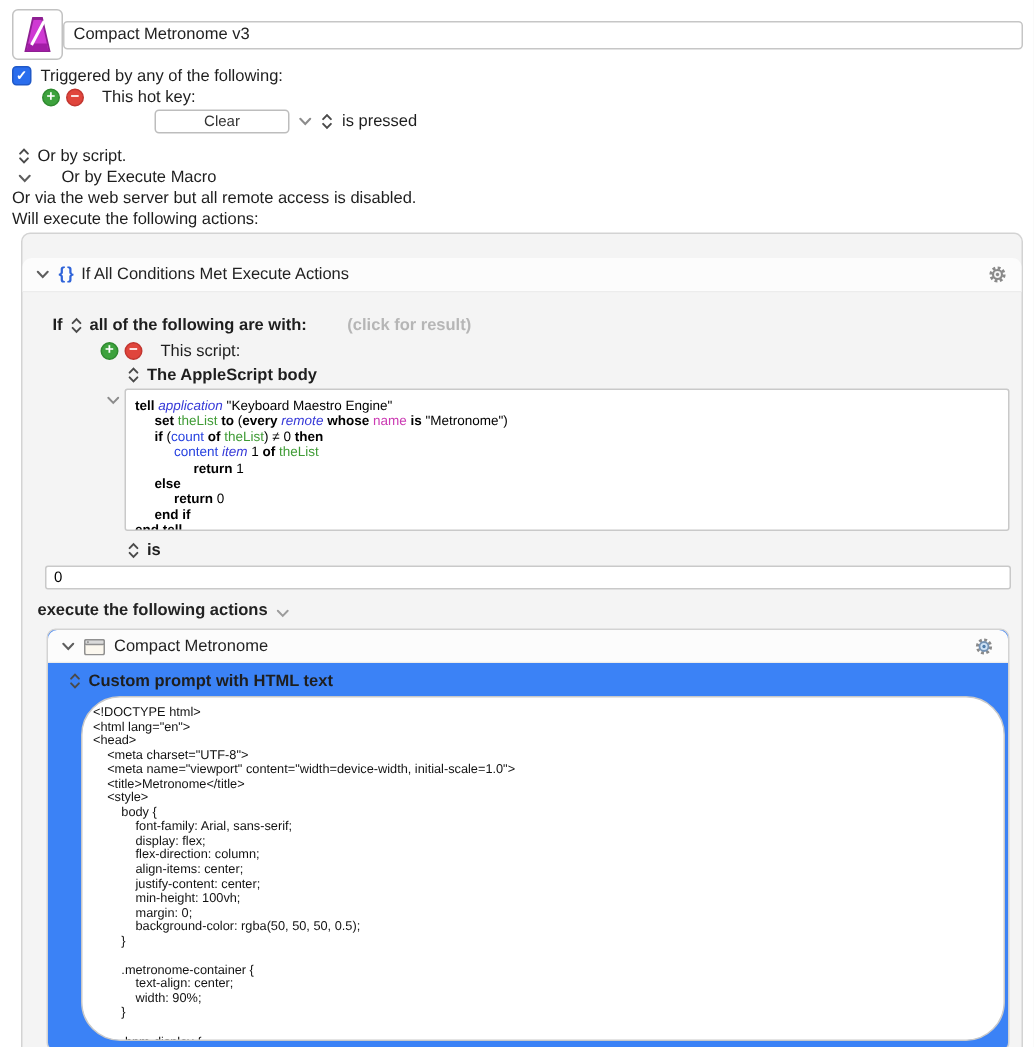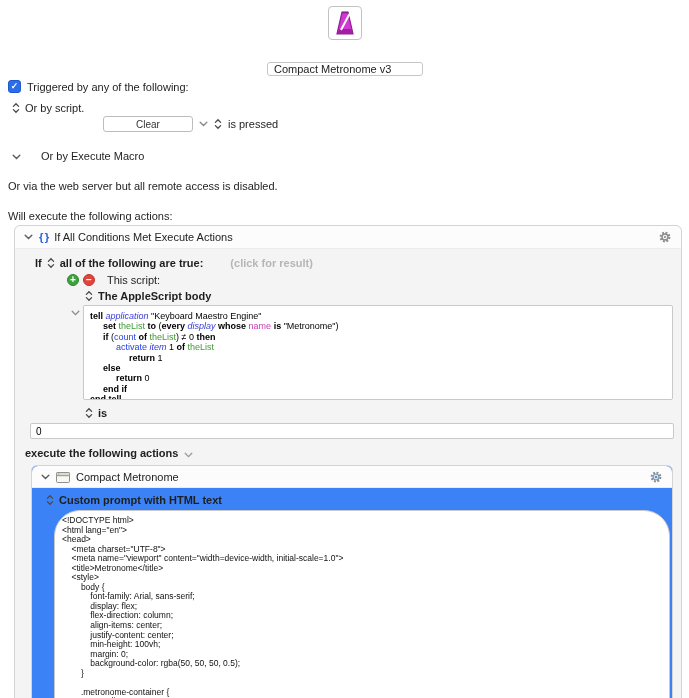--- a/index.html
+++ b/index.html
@@ -6,21 +6,21 @@
   html,body { margin:0; padding:0; }
   body {
     width: 689px; height: 698px; overflow: hidden;
     background: #fff; color: #1e1e1e;
     font-family: "Liberation Sans", sans-serif; font-size: 11px;
   }
   .page { padding: 6px 7px 0 8px; }
   .row { display: flex; align-items: center; }
 
   
-  .title-row { gap: 22px; flex-direction: column; }
+  .title-row { gap: 0; }
   .icon-btn { width:34px; height:34px; border:1px solid #c2c2c2; border-radius:4px;
     background:#fff; display:flex; align-items:center; justify-content:center; padding:0; }
   .title-field { flex:1; height:19px; border:1px solid #c6c6c6; border-radius:3px;
     padding:0 6px; font-family:"Liberation Sans",sans-serif; font-size:11px; color:#222; outline:none; }
 
   
   .checkbox { width:13px; height:13px; background:#2a6ded; border:1px solid #2059c8; border-radius:3px;
     display:inline-flex; align-items:center; justify-content:center; flex:0 0 auto; }
   .checkbox::before { content:"✓"; color:#fff; font-size:9px; font-weight:700; line-height:1; }
   .circle { width:12px; height:12px; border-radius:50%; color:#fff; display:inline-flex;
@@ -31,21 +31,21 @@
   .circle.red::before { content:"−"; margin-top:-1px; }
   .hotkey-box { width:90px; height:16px; border:1px solid #bdbdbd; border-radius:3px; background:#fff;
     text-align:center; font-size:10px; color:#333; line-height:15px; }
   .hint { color:#b6b6b6; }
   .chev, .popup-glyph { flex: 0 0 auto; display:inline-block; }
 
   
   .action-group { margin-top:3px; border:1px solid #d3d3d3; border-radius:6px; background:#f4f4f4;
     padding:0 8px 6px 8px; }
   .ag-header { display:flex; align-items:center; gap:6px; background:#fcfcfc;
-    margin:0 -8px; padding:4px 9px 4px 9px; border-bottom:1px solid #ececec; border-radius:6px 6px 0 0; }
+    margin:16px -8px; padding:4px 9px 4px 9px; border-bottom:1px solid #ececec; border-radius:6px 6px 0 0; }
   .ag-title { flex:1; color:#222; }
   .nested { margin:6px 0 0 8px; width: 642px; border:1px solid #d3d3d3; border-radius:6px;
     background:#3b82f6; padding:0 8px 6px 8px; }
   .nested .ag-header { margin:0 -8px; padding:4px 9px 3px 9px; }
   .braces-icon::before { content:"{ }"; color:#2e63d9; font-weight:700; font-size:11.5px; letter-spacing:-1px; }
 
   .if-row { margin:8px 0 0 12px; font-weight:700; display:flex; align-items:center; gap:5px; line-height:11px; }
   .pm-row { margin:5px 0 0 44px; display:flex; align-items:center; gap:4px; line-height:12px;text-align:right; }
   .sub-label { margin:4px 0 0 62px; font-weight:700; display:flex; align-items:center; gap:5px; line-height:11px; }
   .exec-row { margin:6px 0 0 2px; display:flex; align-items:flex-end; gap:6px; color:#222; line-height:12px;font-weight:bold; }
@@ -66,21 +66,21 @@
   .html-box { margin:4px 0 0 14px; width: 616px; height:230px; padding:5px 7px; overflow:hidden;border-radius:26px; }
   .pre { white-space:pre; font-size:8.5px; line-height:9.55px; color:#111; font-family:"Liberation Sans",sans-serif; }
 
   .gear { margin-left:auto; flex:0 0 auto; }
 
   
   .trigger-row { margin-top:4px; gap:6px; line-height:12px; }
   .hk-label-row { margin:2px 0 0 20px; gap:4px; line-height:12px; }
   .clear-row { margin:2px 0 0 95px; gap:6px; line-height:16px; }
   .plain-row { margin:6px 0 0 4px; gap:5px; line-height:11px; }
-  .tight { margin-top:19px;gap:20px; }
+  .tight { margin-top:3px;gap:20px; }
   .noind { margin-left:0; }
 </style>
 </head>
 <body>
 
 <div class="page">
 
   <div class="row title-row">
     <button class="icon-btn">
       <svg width="26" height="26" viewBox="0 0 26 26">
@@ -91,39 +91,44 @@
       </svg>
     </button>
     <input class="title-field" value="Compact Metronome v3" style="">
   </div>
 
   <div class="row trigger-row">
     <span class="checkbox"></span>
     <span>Triggered by any of the following:</span>
   </div>
 
+  <div class="row hk-label-row">
+    <span class="circle green"></span>
+    <span class="circle red"></span>
+    <span style="margin-left:8px">This hot key:</span>
+  </div>
+
+  <div class="row clear-row">
+    <span class="hotkey-box">Clear</span>
+    <svg class="chev" width="9" height="8" viewBox="0 0 9 8">
+      <path d="M1.2,2.2 L4.5,5.6 L7.8,2.2" fill="none" stroke="#8c8c8c" stroke-width="1.4" stroke-linecap="round"></path>
+    </svg>
+    <svg class="popup-glyph" width="8" height="12" viewBox="0 0 8 12">
+      <path d="M1.4,4.4 L4,1.7 L6.6,4.4" fill="none" stroke="#4a4a4a" stroke-width="1.3" stroke-linecap="round"></path>
+      <path d="M1.4,7.6 L4,10.3 L6.6,7.6" fill="none" stroke="#4a4a4a" stroke-width="1.3" stroke-linecap="round"></path>
+    </svg>
+    <span>is pressed</span>
+  </div>
 
   <div class="row plain-row" style="margin-top:9px">
     <svg class="popup-glyph" width="8" height="12" viewBox="0 0 8 12">
       <path d="M1.4,4.4 L4,1.7 L6.6,4.4" fill="none" stroke="#4a4a4a" stroke-width="1.3" stroke-linecap="round"></path>
       <path d="M1.4,7.6 L4,10.3 L6.6,7.6" fill="none" stroke="#4a4a4a" stroke-width="1.3" stroke-linecap="round"></path>
     </svg>
     <span>Or by script.</span>
-  </div>
-
-  <div class="row clear-row">
-    <span class="hotkey-box">Clear</span>
-    <svg class="chev" width="9" height="8" viewBox="0 0 9 8">
-      <path d="M1.2,2.2 L4.5,5.6 L7.8,2.2" fill="none" stroke="#8c8c8c" stroke-width="1.4" stroke-linecap="round"></path>
-    </svg>
-    <svg class="popup-glyph" width="8" height="12" viewBox="0 0 8 12">
-      <path d="M1.4,4.4 L4,1.7 L6.6,4.4" fill="none" stroke="#4a4a4a" stroke-width="1.3" stroke-linecap="round"></path>
-      <path d="M1.4,7.6 L4,10.3 L6.6,7.6" fill="none" stroke="#4a4a4a" stroke-width="1.3" stroke-linecap="round"></path>
-    </svg>
-    <span>is pressed</span>
   </div>
 
   <div class="row plain-row tight">
     <svg class="chev" width="9" height="8" viewBox="0 0 9 8">
       <path d="M1.2,2.2 L4.5,5.6 L7.8,2.2" fill="none" stroke="#5e5e5e" stroke-width="1.4" stroke-linecap="round"></path>
     </svg>
     <span>Or by Execute Macro</span>
   </div>
 
   <div class="row plain-row tight noind">
@@ -149,21 +154,21 @@
       </svg>
     </div>
 
     
     <div class="if-row">
       <span>If</span>
       <svg class="popup-glyph" width="8" height="12" viewBox="0 0 8 12">
         <path d="M1.4,4.4 L4,1.7 L6.6,4.4" fill="none" stroke="#4a4a4a" stroke-width="1.3" stroke-linecap="round"></path>
         <path d="M1.4,7.6 L4,10.3 L6.6,7.6" fill="none" stroke="#4a4a4a" stroke-width="1.3" stroke-linecap="round"></path>
       </svg>
-      <span>all of the following are true:</span>
+      <span>all of the following are with:</span>
       <span class="hint" style="margin-left:22px">(click for result)</span>
     </div>
 
     
     <div class="pm-row">
       <span class="circle green"></span>
       <span class="circle red"></span>
       <span style="margin-left:8px">This script:</span>
     </div>
 
@@ -176,23 +181,23 @@
       <span>The AppleScript body</span>
     </div>
 
     
     <div class="code-row">
       <svg class="chev" style="margin-top:4px" width="9" height="8" viewBox="0 0 9 8">
         <path d="M1.2,2.2 L4.5,5.6 L7.8,2.2" fill="none" stroke="#8c8c8c" stroke-width="1.3" stroke-linecap="round"></path>
       </svg>
       <div class="code-box as-box">
           <div class="code-line" style="padding-left: 0px;"><span class="tk-k">tell </span><span class="tk-a">application </span><span class="tk-s">"Keyboard Maestro Engine"</span></div>
-          <div class="code-line" style="padding-left: 13px;"><span class="tk-k">set </span><span class="tk-v">theList </span><span class="tk-k">to </span><span class="tk-s">(</span><span class="tk-k">every </span><span class="tk-a">display </span><span class="tk-k">whose </span><span class="tk-p">name </span><span class="tk-k">is </span><span class="tk-s">"Metronome")</span></div>
+          <div class="code-line" style="padding-left: 13px;"><span class="tk-k">set </span><span class="tk-v">theList </span><span class="tk-k">to </span><span class="tk-s">(</span><span class="tk-k">every </span><span class="tk-a">remote </span><span class="tk-k">whose </span><span class="tk-p">name </span><span class="tk-k">is </span><span class="tk-s">"Metronome")</span></div>
           <div class="code-line" style="padding-left: 13px;"><span class="tk-k">if </span><span class="tk-s">(</span><span class="tk-c">count </span><span class="tk-k">of </span><span class="tk-v">theList</span><span class="tk-s">) ≠ 0 </span><span class="tk-k">then</span></div>
-          <div class="code-line" style="padding-left: 26px;"><span class="tk-c">activate </span><span class="tk-a">item </span><span class="tk-s">1 </span><span class="tk-k">of </span><span class="tk-v">theList</span></div>
+          <div class="code-line" style="padding-left: 26px;"><span class="tk-c">content </span><span class="tk-a">item </span><span class="tk-s">1 </span><span class="tk-k">of </span><span class="tk-v">theList</span></div>
           <div class="code-line" style="padding-left: 39px;"><span class="tk-k">return </span><span class="tk-s">1</span></div>
           <div class="code-line" style="padding-left: 13px;"><span class="tk-k">else</span></div>
           <div class="code-line" style="padding-left: 26px;"><span class="tk-k">return </span><span class="tk-s">0</span></div>
           <div class="code-line" style="padding-left: 13px;"><span class="tk-k">end if</span></div>
           <div class="code-line" style="padding-left: 0px;"><span class="tk-k">end tell</span></div>
         </div>
     </div>
 
     
     <div class="sub-label" style="margin-top:7px">

